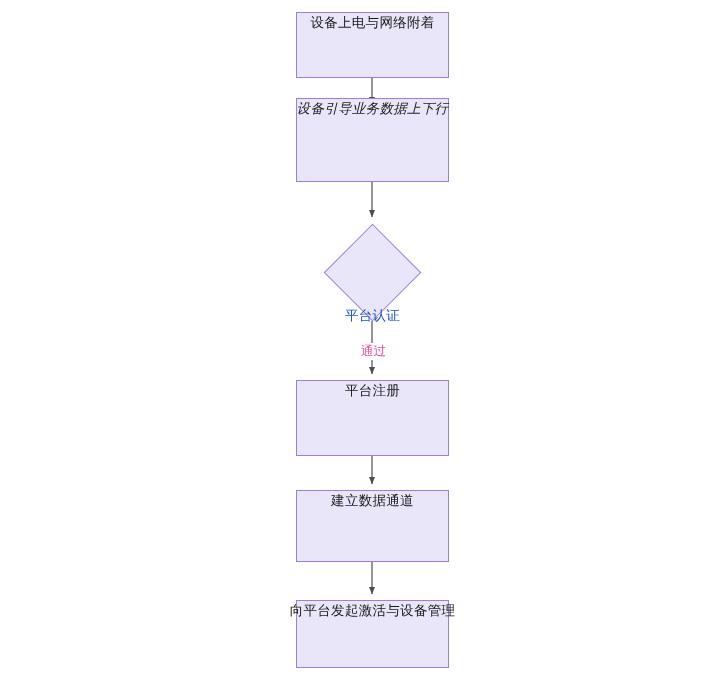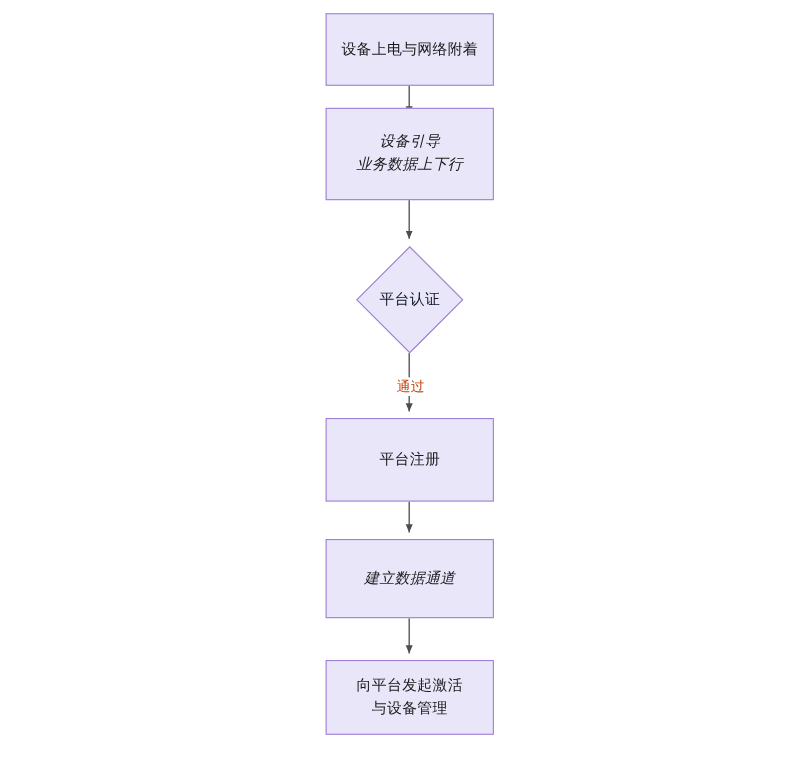--- a/index.html
+++ b/index.html
@@ -20,21 +20,21 @@
     left: 0;
     top: 0;
     width: 726px;
     height: 700px;
   }
 
   .node {
     position: absolute;
     box-sizing: border-box;
     display: flex;
-    flex-direction: column;
+    flex-direction: row;
     justify-content: center;
     background: #e9e6f9;
     border: 1.3px solid #9f7fd6;
     color: #1a1a1a;
     font-size: 13.5px;
     line-height: 1.55;
     text-align: center;
     letter-spacing: 0.3px;
     white-space: nowrap;
   }
@@ -49,31 +49,32 @@
     box-sizing: border-box;
     background: #e9e6f9;
     border: 1.3px solid #9f7fd6;
     transform: rotate(45deg);
   }
   .decision-label {
     position: absolute;
     display: flex;
     align-items: center;
     justify-content: center;
-    color: #0f172a;
+    color: #1d4ed8;
     font-size: 13.5px;
     letter-spacing: 0.3px;
     white-space: nowrap;
     text-align: center;
+    margin-top: 44px;
   }
 
   .edge-label {
     position: absolute;
     background: #ffffff;
-    color: #c2410c;
+    color: #ec4899;
     font-size: 12.5px;
     line-height: 1.2;
     letter-spacing: 0.3px;
     padding: 1px 2px;
     white-space: nowrap;
     text-align: center;
   }
 </style>
 </head>
 <body>
@@ -109,20 +110,20 @@
 </div>
 
 <div class="edge-label" style="left:348px; top:343px; width:47px;">
   <span>通过</span>
 </div>
 
 <div class="node" style="left:296px; top:380px; width:153px; height:76px;">
   <span class="line">平台注册</span>
 </div>
 
-<div class="node" style="left:296px; top:490px; width:153px; height:72px;font-style:italic;">
+<div class="node" style="left:296px; top:490px; width:153px; height:72px;">
   <span class="line">建立数据通道</span>
 </div>
 
 <div class="node" style="left:296px; top:600px; width:153px; height:68px;">
   <span class="line">向平台发起激活</span>
   <span class="line">与设备管理</span>
 </div>
 
 </body></html>

